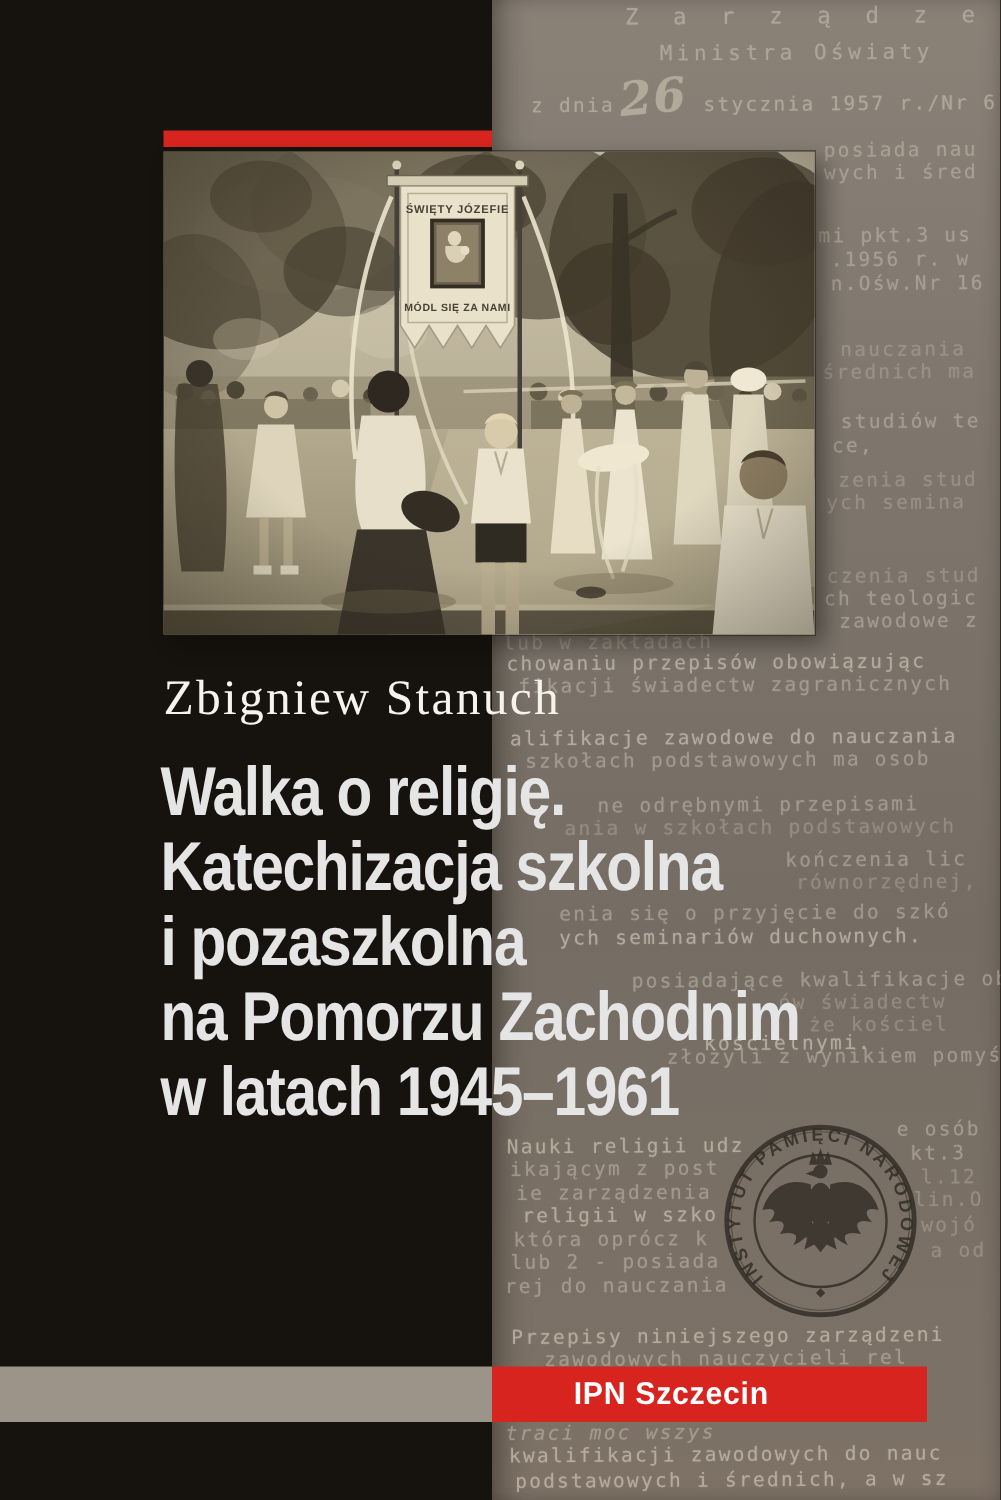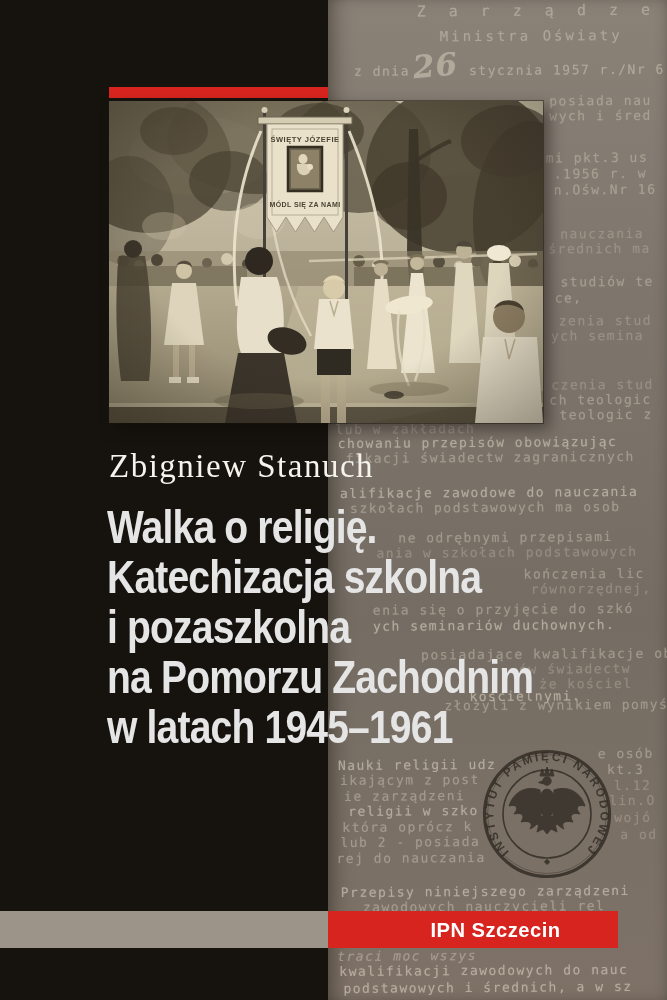--- a/index.html
+++ b/index.html
@@ -44,21 +44,21 @@
   .title{position:absolute;left:107px;top:502px;width:560px;color:#e5e5e5;}
   .title .line{
     display:block;height:50px;line-height:50px;
     font-weight:700;font-size:46px;letter-spacing:-1px;
     transform:scaleX(.85);transform-origin:left center;white-space:nowrap;
   }
   .seal{position:absolute;left:480px;top:747px;width:134px;height:134px;}
   .band-gray{position:absolute;left:0;top:911px;width:328px;height:37px;background:#9c9389;}
   .band-red{
     position:absolute;left:328px;top:911px;width:290px;height:37px;background:#d8241e;
-    display:flex;align-items:center;justify-content:flex-end;padding-right:57px;box-sizing:border-box;
+    display:flex;align-items:center;justify-content:center;padding-right:57px;box-sizing:border-box;
   }
   .band-red .ipn{
     color:#ffffff;font-weight:700;font-size:21px;letter-spacing:.5px;
     transform:scaleX(.96);transform-origin:right center;white-space:nowrap;
   }
 </style>
 </head>
 <body>
 
 <div class="cover">
@@ -77,21 +77,21 @@
       <span class="tw f2" style="left: 556px; top: 168px;">.1956 r. w</span>
       <span class="tw f2" style="left: 556px; top: 184px;">n.Ośw.Nr 16</span>
       <span class="tw f1" style="left: 562px; top: 228px;">nauczania</span>
       <span class="tw f1" style="left: 550px; top: 243px;">średnich ma</span>
       <span class="tw f2" style="left: 562px; top: 276px;">studiów te</span>
       <span class="tw f2" style="left: 556px; top: 292px;">ce,</span>
       <span class="tw f1" style="left: 560px; top: 315px;">zenia stud</span>
       <span class="tw f1" style="left: 552px; top: 330px;">ych semina</span>
       <span class="tw f1" style="left: 552px; top: 379px;">czenia stud</span>
       <span class="tw f2" style="left: 550px; top: 394px;">ch teologic</span>
-      <span class="tw f2" style="left: 560px; top: 409px;">teologic z</span>
+      <span class="tw f2" style="left: 560px; top: 409px;">zawodowe z</span>
       <span class="tw f1" style="left: 336px; top: 422px;">lub w zakładach</span>
       <span class="tw f3" style="left: 338px; top: 436px;">chowaniu przepisów obowiązując</span>
       <span class="tw f2" style="left: 346px; top: 451px;">fikacji świadectw zagranicznych</span>
       <span class="tw f3" style="left: 340px; top: 486px;">alifikacje zawodowe do nauczania</span>
       <span class="tw f2" style="left: 350px; top: 501px;">szkołach podstawowych ma osob</span>
       <span class="tw f2" style="left: 398px; top: 531px;">ne odrębnymi przepisami</span>
       <span class="tw f1" style="left: 376px; top: 546px;">ania w szkołach podstawowych</span>
       <span class="tw f2" style="left: 523px; top: 568px;">kończenia lic</span>
       <span class="tw f1" style="left: 530px; top: 583px;">równorzędnej,</span>
       <span class="tw f2" style="left: 372px; top: 603px;">enia się o przyjęcie do szkó</span>
@@ -99,21 +99,21 @@
       <span class="tw f2" style="left: 420px; top: 648px;">posiadające kwalifikacje ob</span>
       <span class="tw f1" style="left: 518px; top: 663px;">ów świadectw</span>
       <span class="tw f1" style="left: 538px; top: 678px;">że kościel</span>
       <span class="tw f2" style="left: 443px; top: 699px;">złożyli z wynikiem pomyś</span>
       <span class="tw f3" style="left: 468px; top: 690px;">kościelnymi.</span>
       <span class="tw f2" style="left: 596px; top: 748px;">e osób</span>
       <span class="tw f3" style="left: 336px; top: 758px;">Nauki religii udz</span>
       <span class="tw f2" style="left: 605px; top: 764px;">kt.3</span>
       <span class="tw f2" style="left: 338px; top: 773px;">ikającym z post</span>
       <span class="tw f1" style="left: 612px; top: 780px;">l.12</span>
-      <span class="tw f2" style="left: 342px; top: 789px;">ie zarządzeni</span>
+      <span class="tw f2" style="left: 342px; top: 789px;">ie zarządzenia</span>
       <span class="tw f1" style="left: 607px; top: 795px;">lin.O</span>
       <span class="tw f3" style="left: 346px; top: 804px;">religii w szko</span>
       <span class="tw f1" style="left: 612px; top: 812px;">wojó</span>
       <span class="tw f2" style="left: 340px; top: 820px;">która oprócz k</span>
       <span class="tw f1" style="left: 618px; top: 829px;">a od</span>
       <span class="tw f2" style="left: 338px; top: 835px;">lub 2 - posiada</span>
       <span class="tw f2" style="left: 334px; top: 851px;">rej do nauczania</span>
       <span class="tw f3" style="left: 338px; top: 885px;">Przepisy niniejszego zarządzeni</span>
       <span class="tw f2" style="left: 360px; top: 900px;">zawodowych nauczycieli rel</span>
       <span class="tw f2" style="left: 334px; top: 949px; font-style: italic;">traci moc wszys</span>

